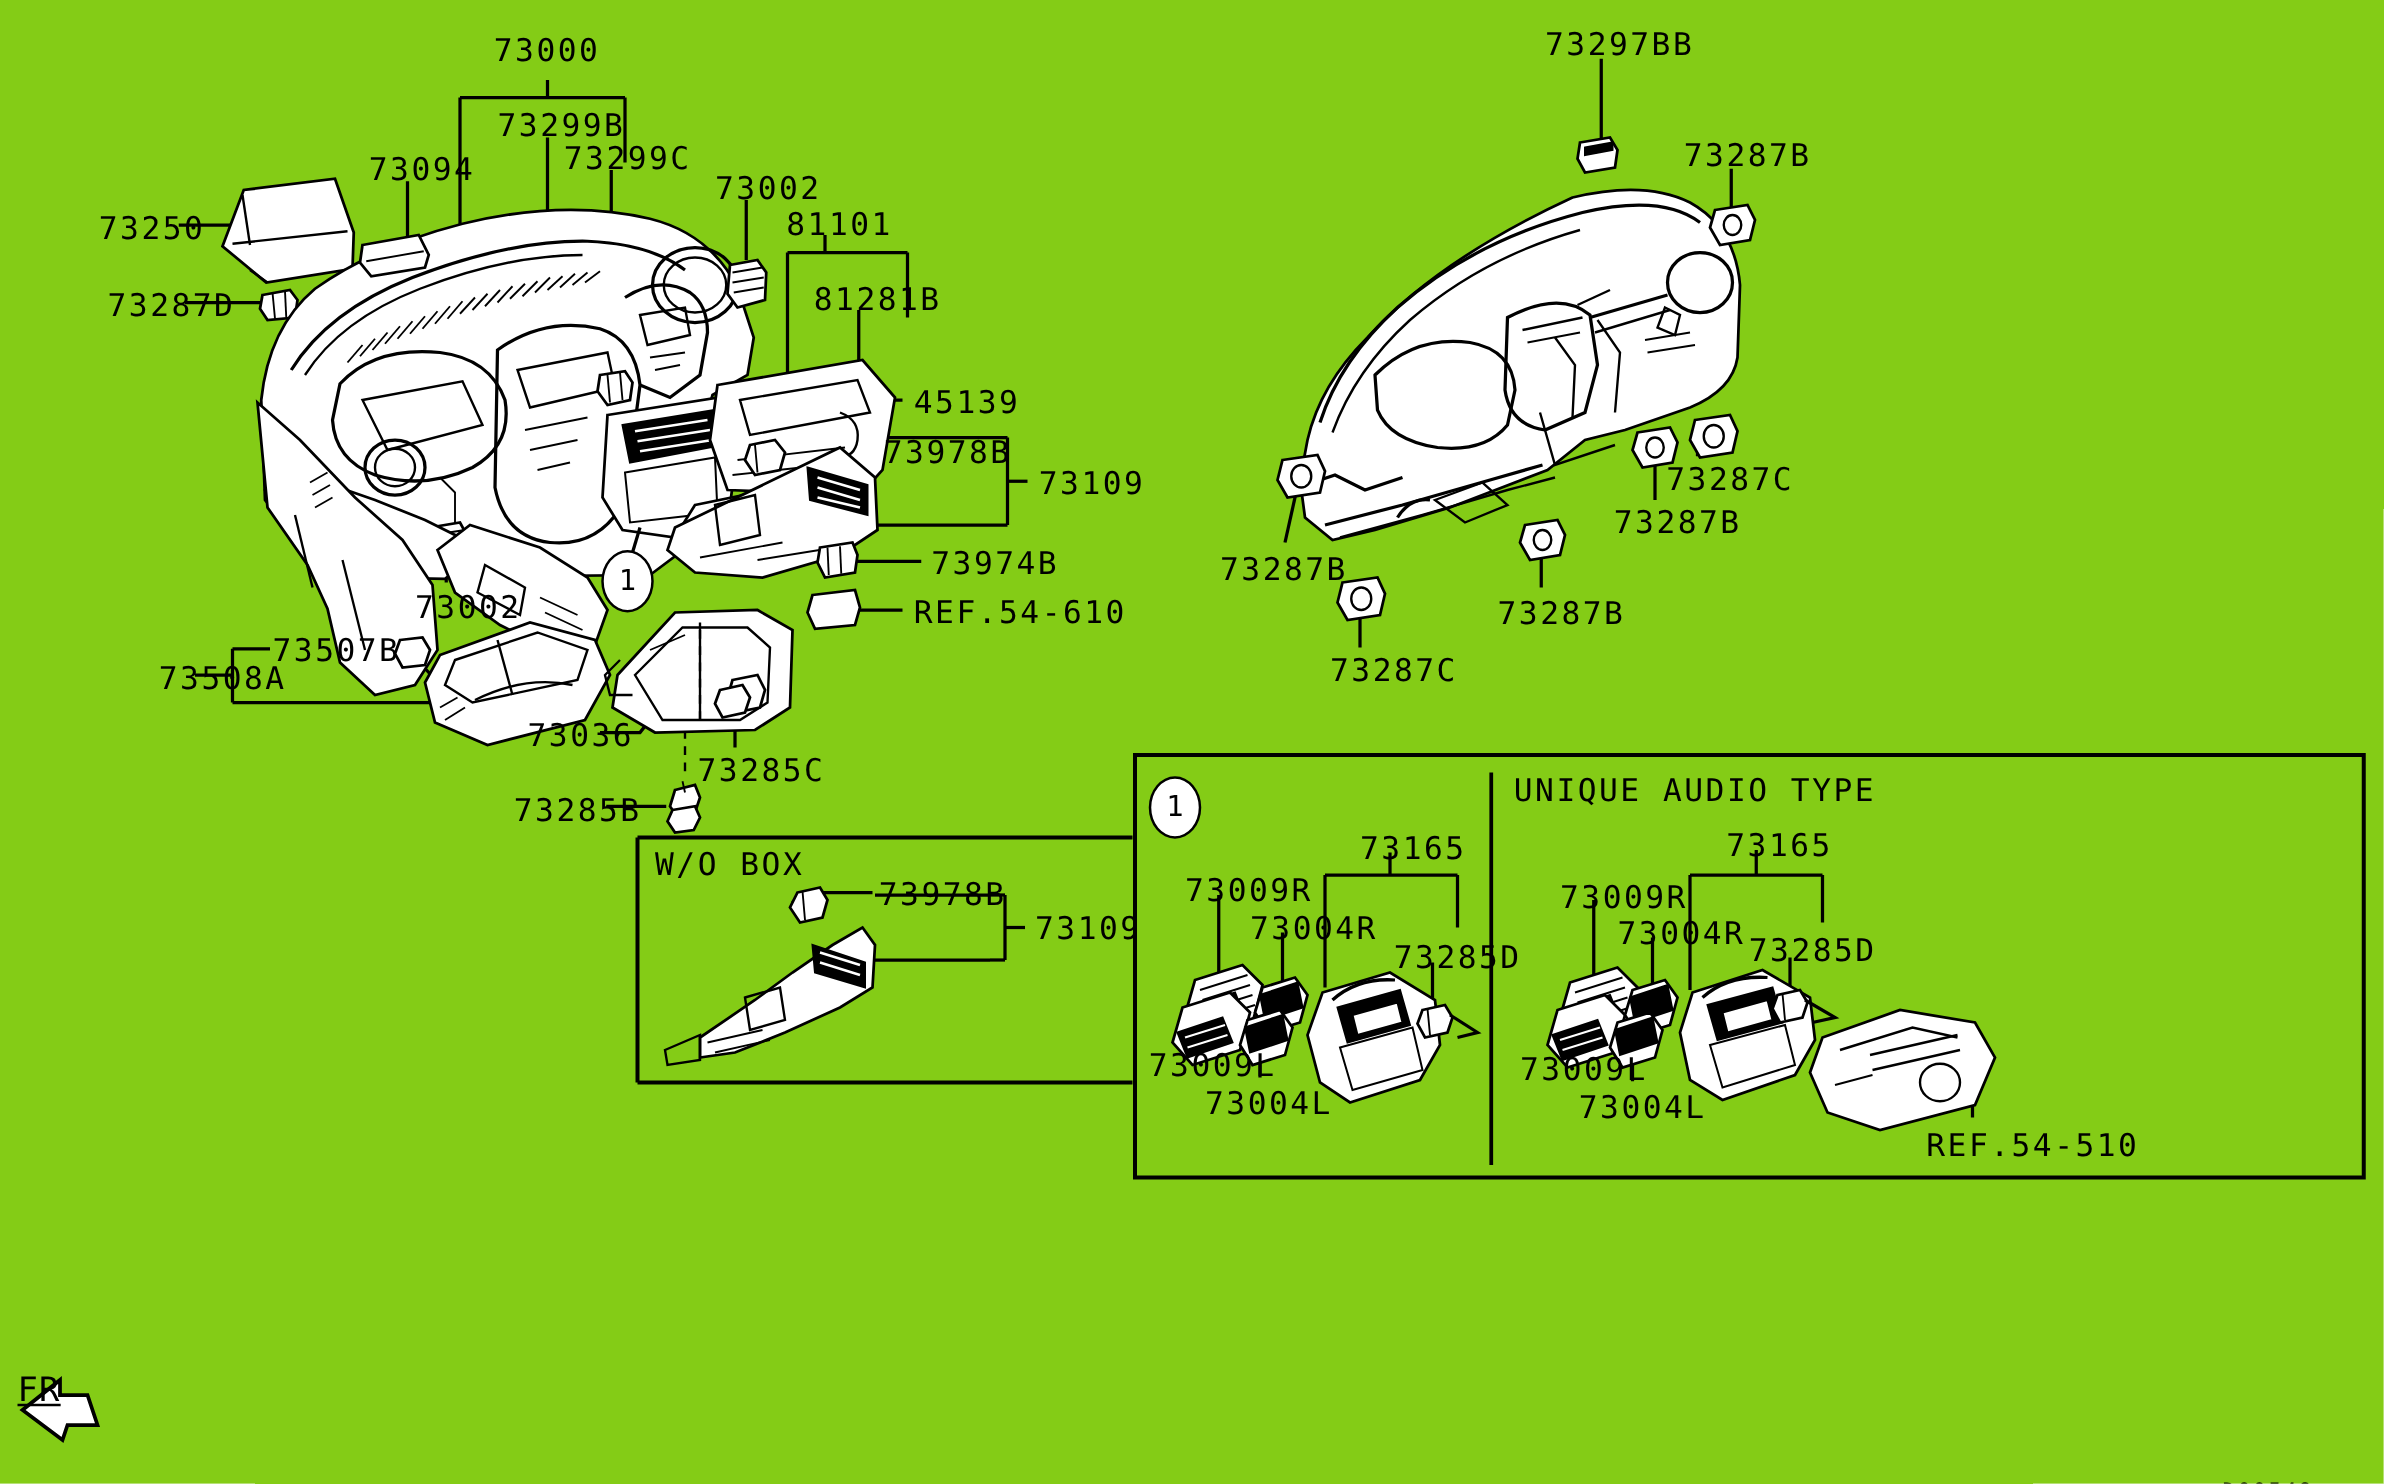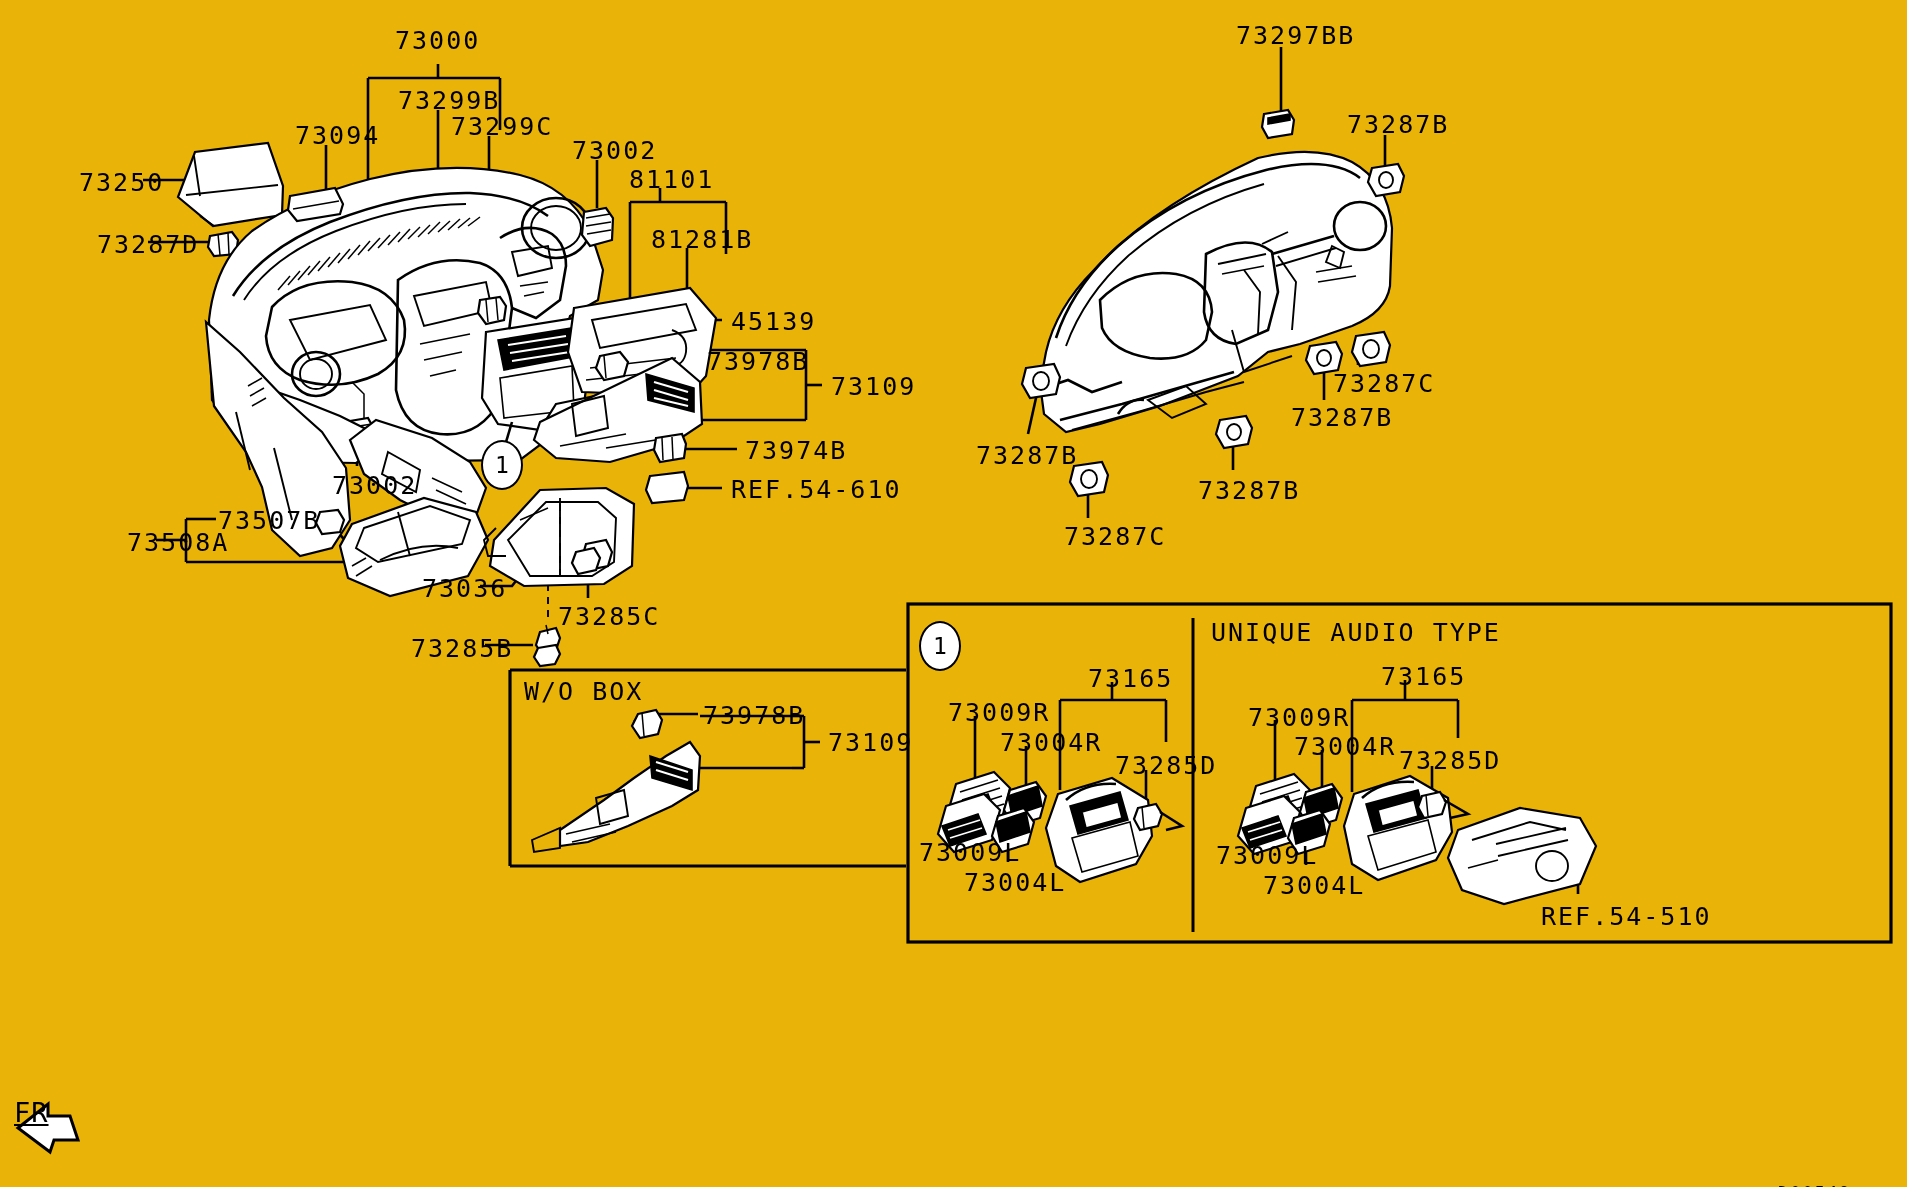--- a/index.html
+++ b/index.html
@@ -1,17 +1,17 @@
 <!DOCTYPE html>
 <html><head>
 <meta charset="utf-8">
 <style>
   html,body{margin:0;padding:0;background:#fff;}
   body{font-family:"DejaVu Sans Mono","Liberation Mono",monospace;}
-  #sheet{position:relative;width:1907px;height:1187px;background:#eab308;overflow:hidden;}
+  #sheet{position:relative;width:1907px;height:1187px;background:#84cc16;overflow:hidden;}
   .lbl{position:absolute;white-space:nowrap;color:#000;font-family:"DejaVu Sans Mono","Liberation Mono",monospace;
        font-size:25px;letter-spacing:2.0px;line-height:1;}
   .svgwrap{position:absolute;left:0;top:0;width:1907px;height:1187px;}
   svg{display:block;}
   .ln{stroke:#000;fill:none;stroke-width:2.6;}
   .ln-thin{stroke:#000;fill:none;stroke-width:1.9;}
   .ln-hair{stroke:#000;fill:none;stroke-width:1.5;}
   .ln-dash{stroke:#000;fill:none;stroke-width:1.9;stroke-dasharray:7 6;}
   .box{stroke:#000;fill:none;stroke-width:3.2;}
   .fill-k{fill:#000;stroke:#000;stroke-width:1.6;}
@@ -494,21 +494,21 @@
     </g>
 
   </svg>
   </div>
 
   <div class="lbl" style="left:395px;top:28px;">73000</div>
   <div class="lbl" style="left:398px;top:88px;">73299B</div>
   <div class="lbl" style="left:451px;top:114px;">73299C</div>
   <div class="lbl" style="left:295px;top:123px;">73094</div>
   <div class="lbl" style="left:79px;top:170px;">73250</div>
-  <div class="lbl" style="left:97px;top:232px;">73287D</div>
+  <div class="lbl" style="left:86px;top:232px;">73287D</div>
   <div class="lbl" style="left:572px;top:138px;">73002</div>
   <div class="lbl" style="left:629px;top:167px;">81101</div>
   <div class="lbl" style="left:651px;top:227px;">81281B</div>
   <div class="lbl" style="left:731px;top:309px;">45139</div>
   <div class="lbl" style="left:707px;top:349px;">73978B</div>
   <div class="lbl" style="left:831px;top:374px;">73109</div>
   <div class="lbl" style="left:745px;top:438px;">73974B</div>
   <div class="lbl" style="left:731px;top:477px;text-align:center;">REF.54-610</div>
   <div class="lbl" style="left:332px;top:473px;">73002</div>
   <div class="lbl" style="left:88px;top:530px;margin-left:39px;">73508A</div>

